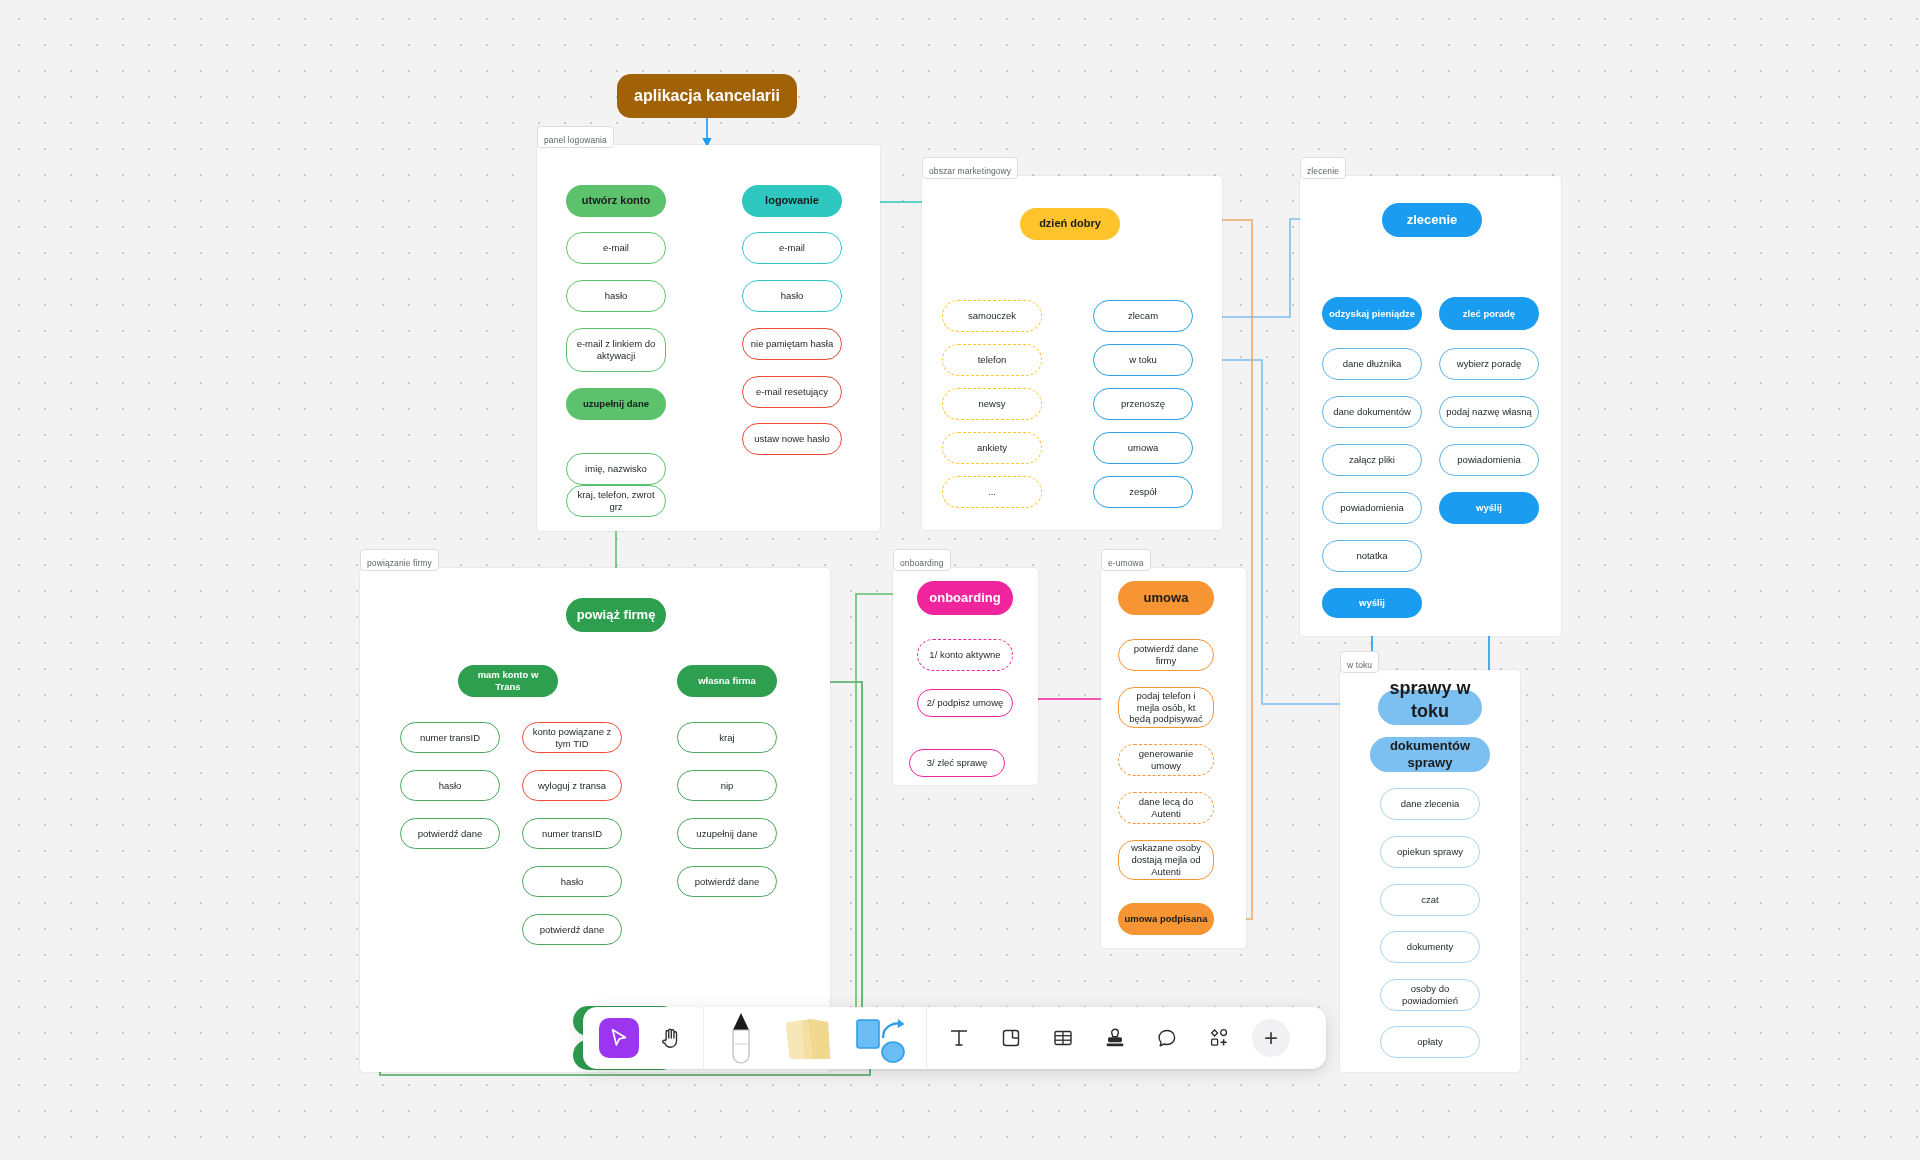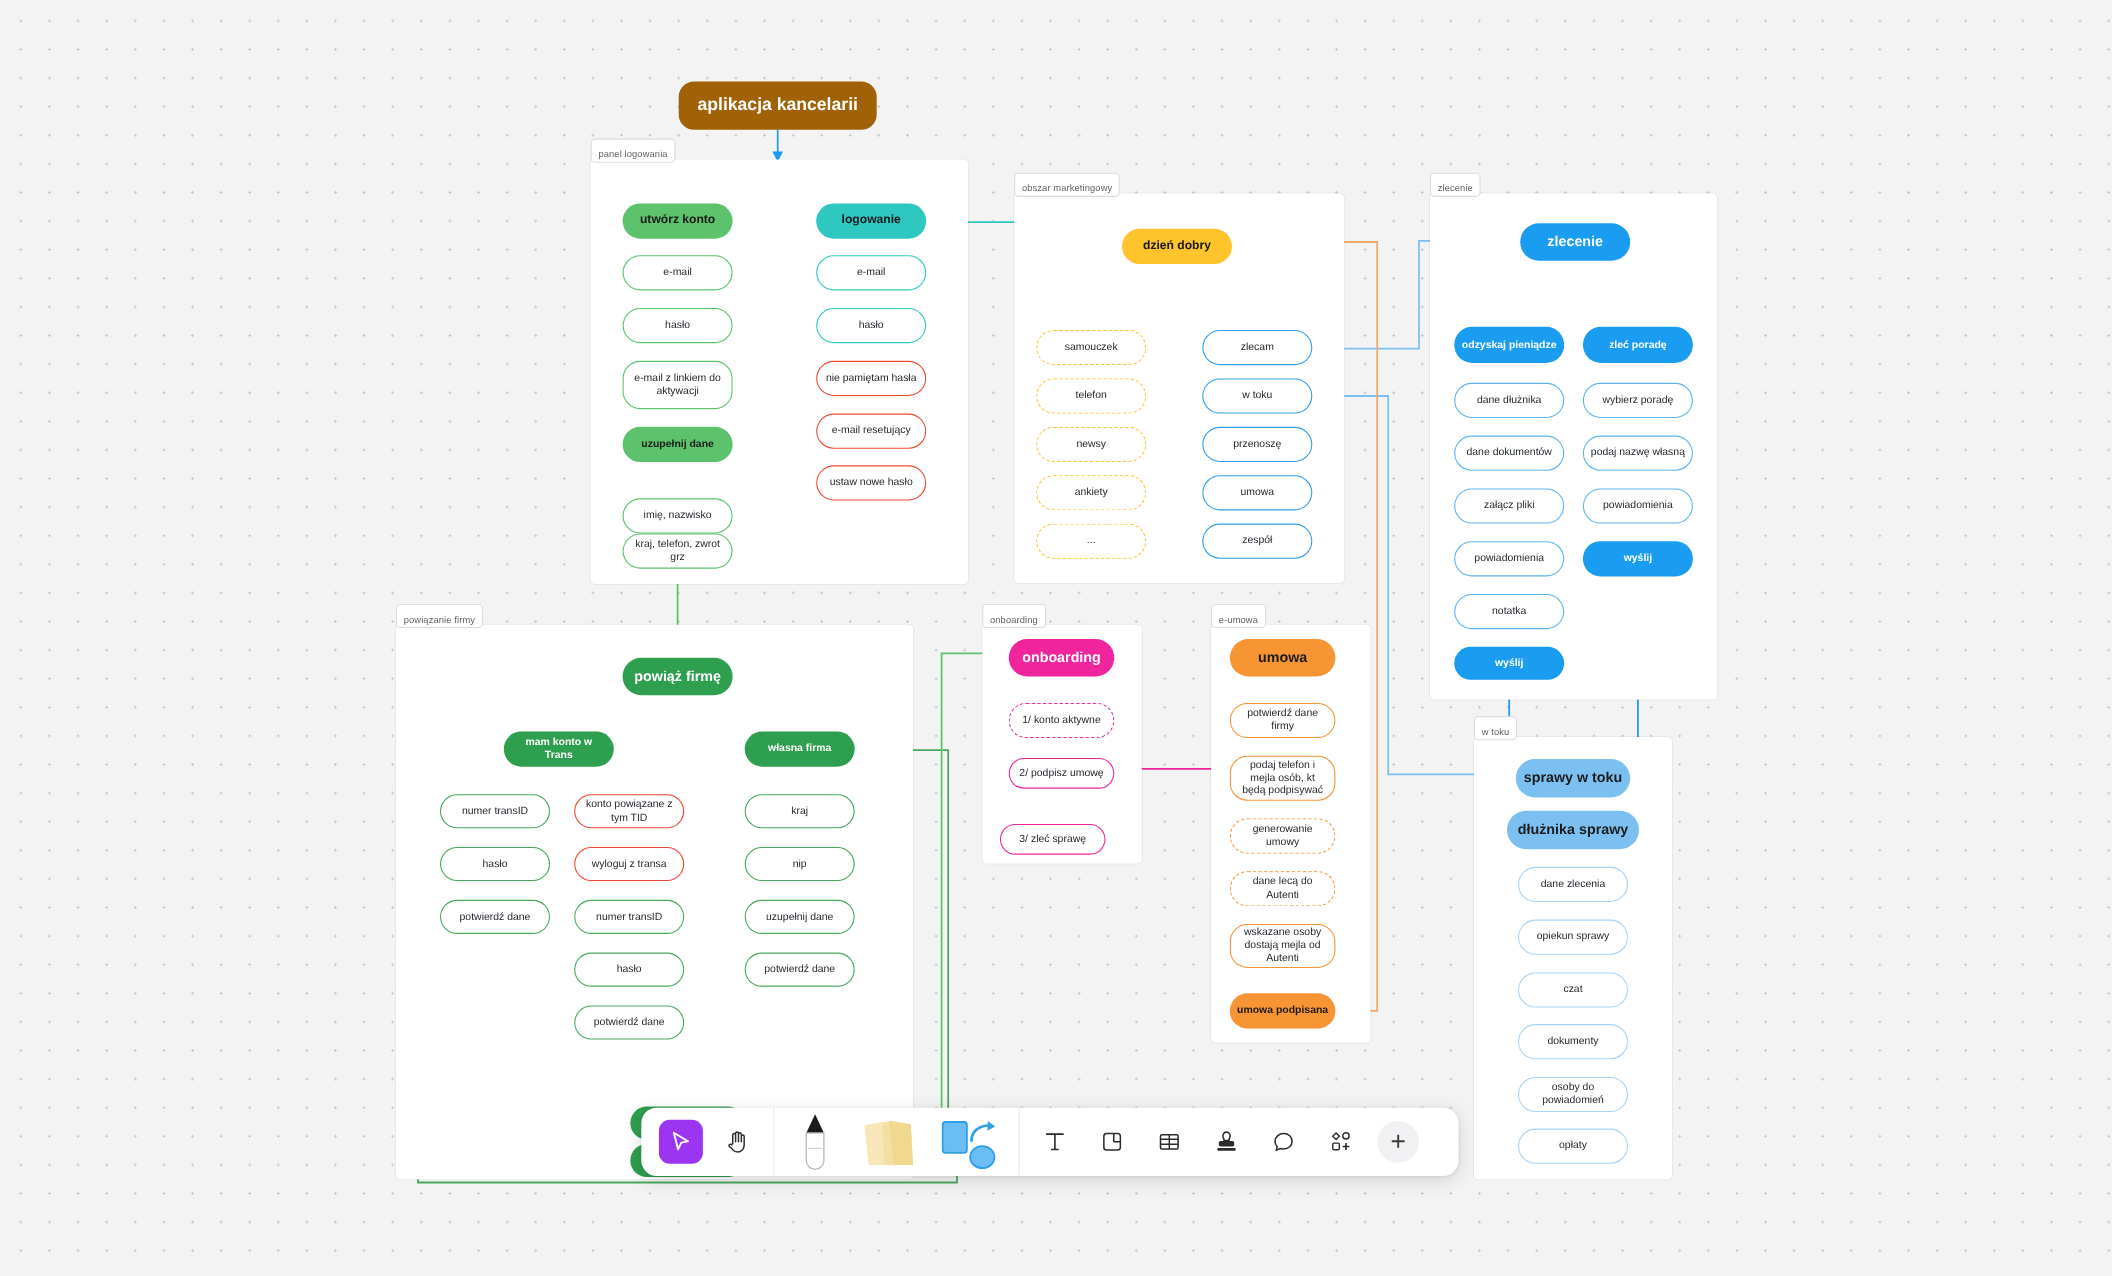--- a/index.html
+++ b/index.html
@@ -468,25 +468,25 @@
   <div class="node dashed" style="left:1118px;top:792px;width:96px;height:32px;border-color:#f79433;">
     <span>dane lecą do Autenti</span>
   </div>
   <div class="node outline" style="left:1118px;top:840px;width:96px;height:40px;border-color:#f79433;border-radius:16px;">
     <span>wskazane osoby dostają mejla od Autenti</span>
   </div>
   <div class="node solid" style="left:1118px;top:903px;width:96px;height:32px;background:#f79433;color:#1b1b1b;font-weight:bold;">
     <span>umowa podpisana</span>
   </div>
 
-  <div class="node mid solid" style="left:1378px;top:690px;width:104px;height:35px;background:#7cc0f2;color:#1b1b1b;font-size:13px;">
+  <div class="node mid solid" style="left:1378px;top:690px;width:104px;height:35px;background:#7cc0f2;color:#1b1b1b;font-size:18px;align-items:flex-end;">
     <span>sprawy w toku</span>
   </div>
   <div class="node mid solid" style="left:1370px;top:737px;width:120px;height:35px;background:#7cc0f2;color:#1b1b1b;font-size:13px;">
-    <span>dłużnika sprawy</span>
+    <span>dokumentów sprawy</span>
   </div>
   <div class="node outline" style="left:1380px;top:788px;width:100px;height:32px;border-color:#a8d4f5;">
     <span>dane zlecenia</span>
   </div>
   <div class="node outline" style="left:1380px;top:836px;width:100px;height:32px;border-color:#a8d4f5;">
     <span>opiekun sprawy</span>
   </div>
   <div class="node outline" style="left:1380px;top:884px;width:100px;height:32px;border-color:#a8d4f5;">
     <span>czat</span>
   </div>

